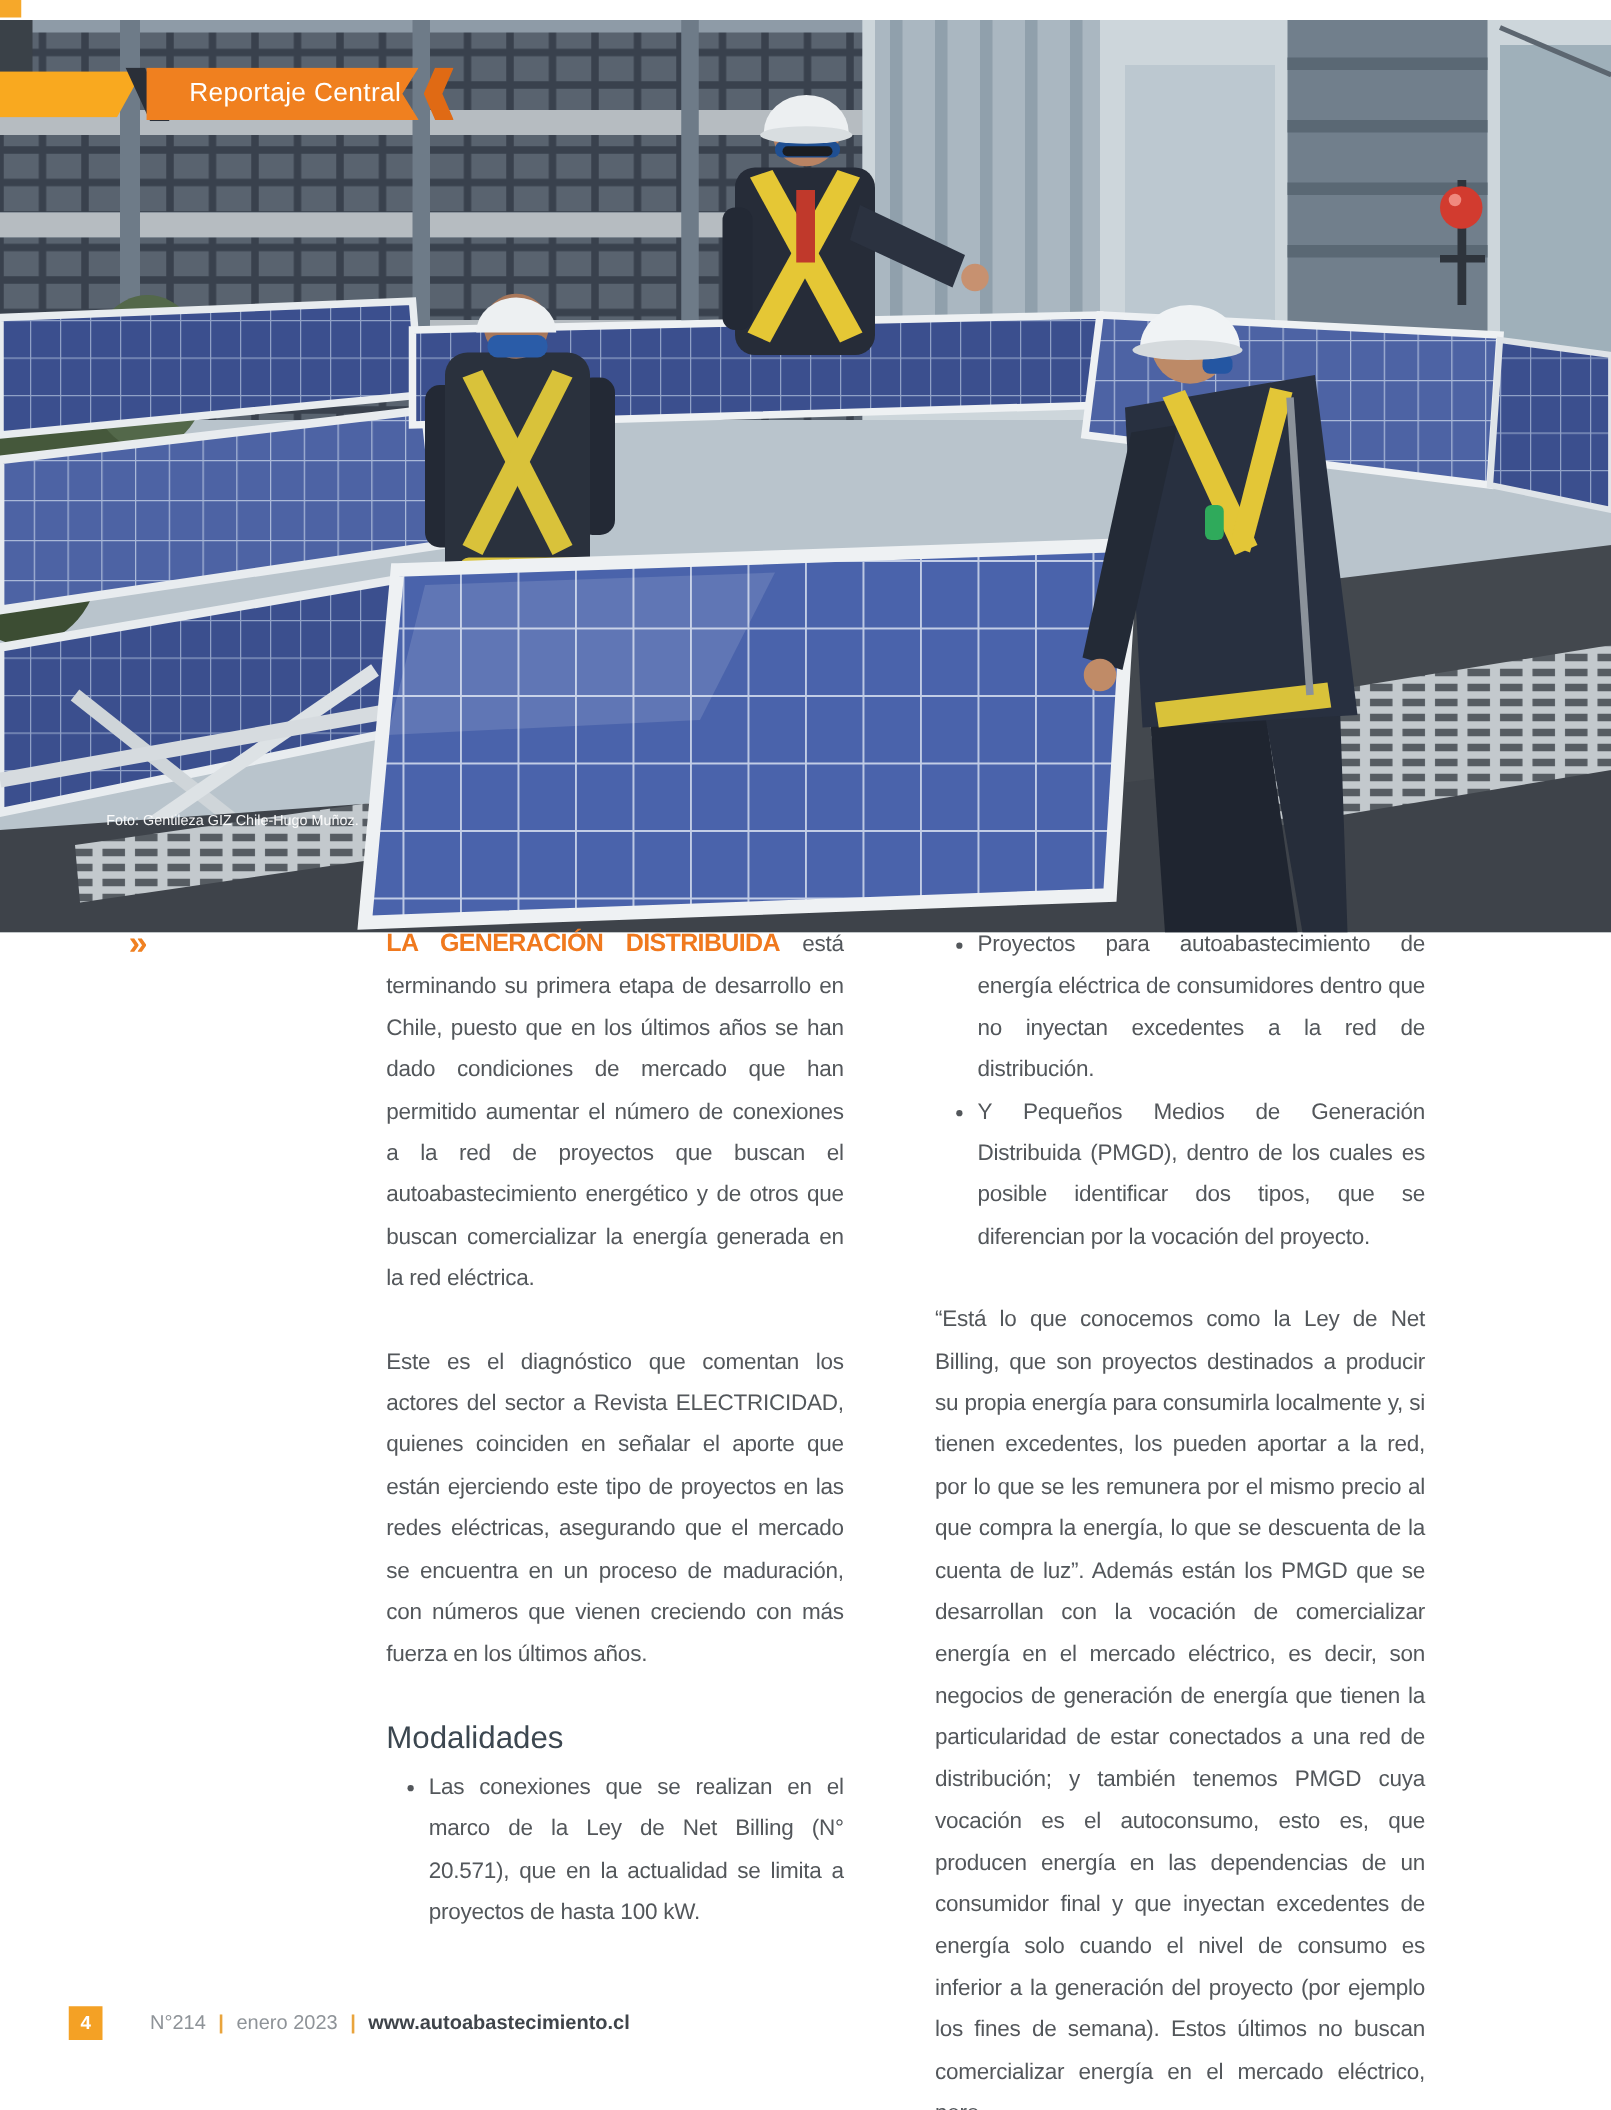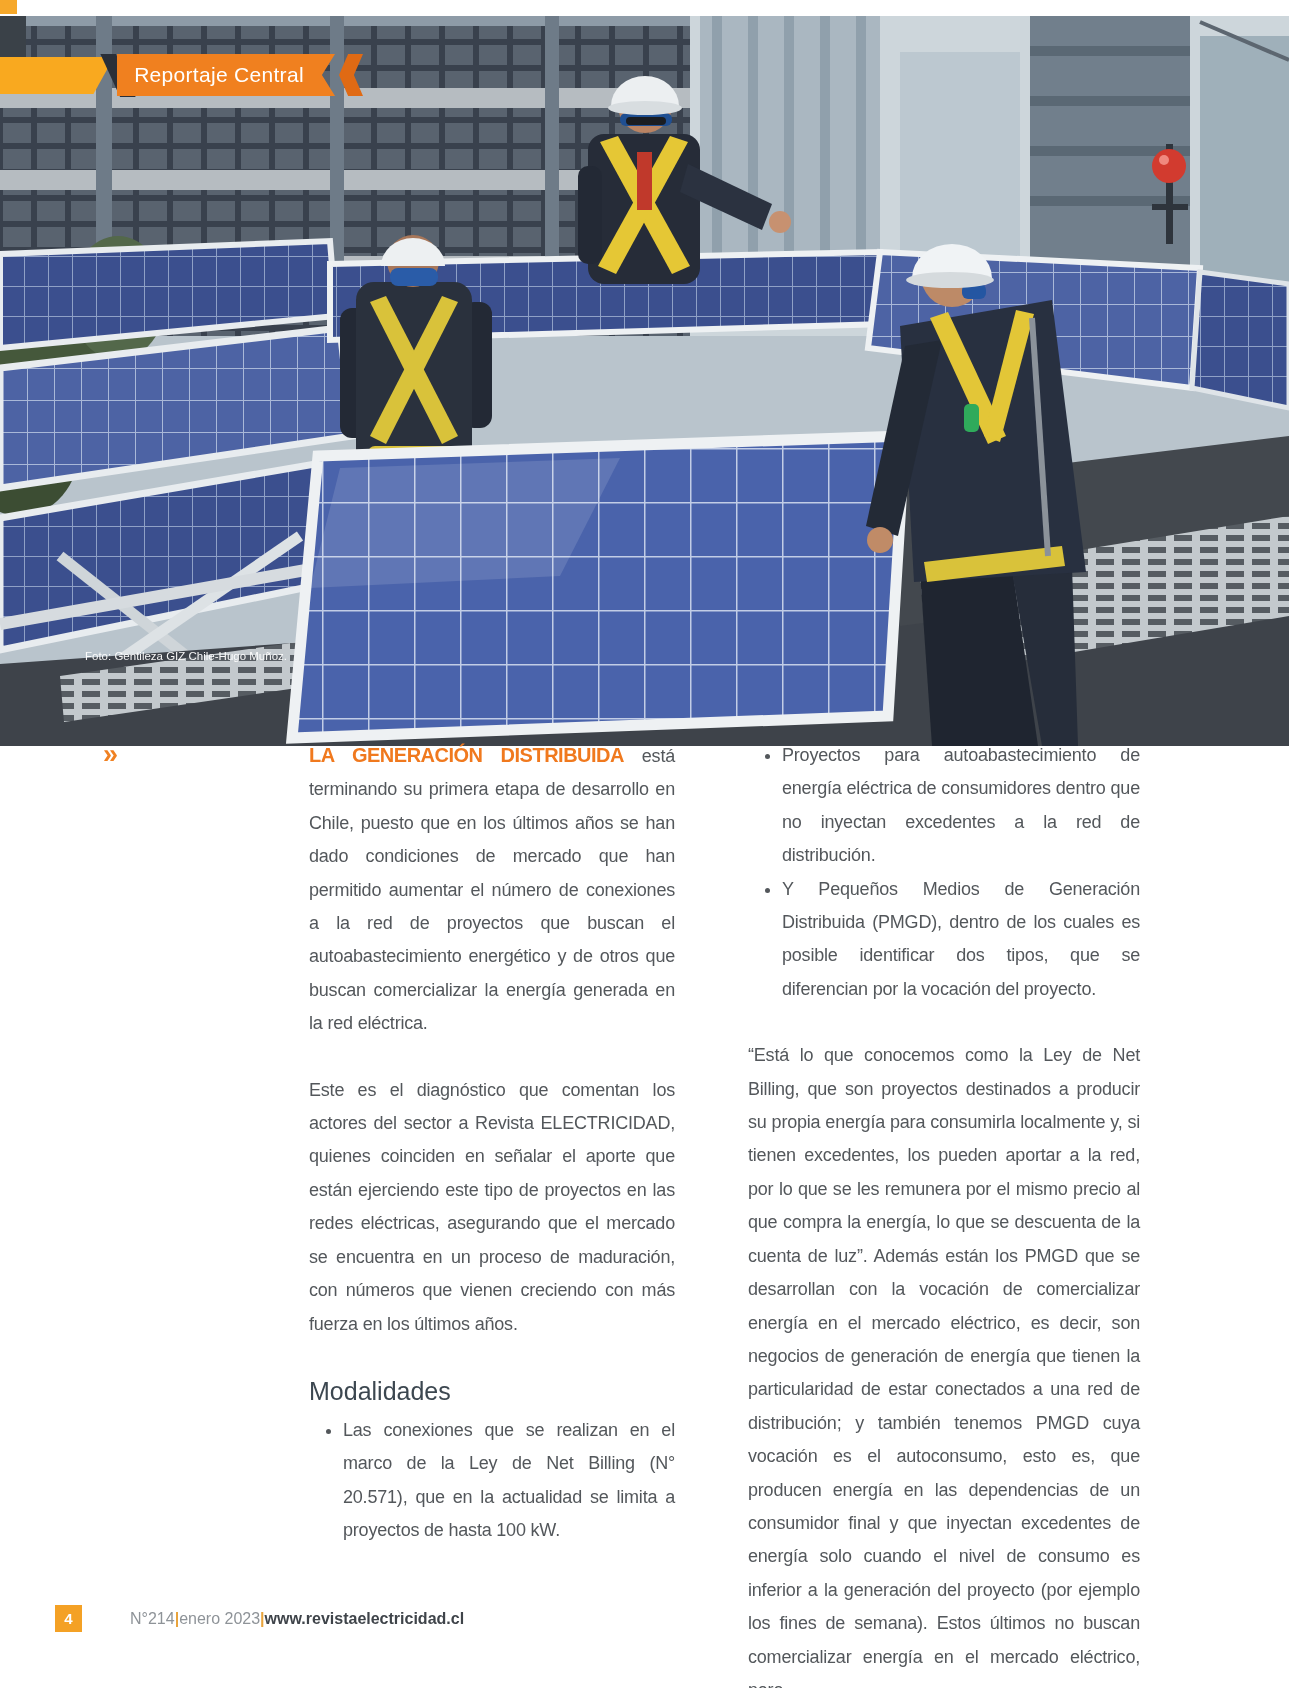--- a/index.html
+++ b/index.html
@@ -11,21 +11,21 @@
   .photo-wrap{position:absolute;left:0;top:16px;width:1289px;height:730px;}
   .photo-wrap svg{display:block;}
   
   .corner-chip{position:absolute;left:0;top:0;width:17px;height:14px;background:#F6A82A;}
   .ribbon-amber{position:absolute;left:0;top:57px;width:114px;height:37px;background:#F9A91F;
     clip-path:polygon(0 0,100% 0,82% 100%,0 100%);}
   .ribbon-slash{position:absolute;left:97px;top:54px;width:42px;height:43px;background:#2A2F38;
     clip-path:polygon(8% 0,45% 0,92% 100%,55% 100%);}
   .ribbon-main{position:absolute;left:117px;top:54px;width:218px;height:42px;background:#F0801F;
     clip-path:polygon(0 0,100% 0,94% 50%,100% 100%,0 100%);
-    display:flex;align-items:center;justify-content:center;}
+    display:flex;align-items:center;justify-content:flex-end;}
   .ribbon-main span{color:#ffffff;font-size:21px;letter-spacing:.3px;padding-right:14px;}
   .ribbon-tail{position:absolute;left:339px;top:54px;width:24px;height:42px;background:#E06A14;
     clip-path:polygon(38% 0,100% 0,62% 50%,100% 100%,38% 100%,0 50%);}
   
   .caption{position:absolute;left:103px;top:744px;width:200px;display:flex;}
   .caption .chev{color:#F08122;font-size:27px;font-weight:bold;line-height:20px;margin-right:9px;}
   .caption .cap-text{width:162px;font-style:italic;font-size:15px;line-height:19.5px;color:#8C9195;}
   
   .col{position:absolute;top:739px;}
   .col1{left:309px;width:366px;}
@@ -33,21 +33,21 @@
   .col p{margin:0 0 33px 0;font-size:18px;line-height:33.4px;color:#53575B;text-align:justify;letter-spacing:-0.2px;}
   .lead-in{color:#F0791E;font-weight:bold;font-size:20px;letter-spacing:-0.5px;}
   h2.sec{margin:9px 0 6px 0;font-size:25px;line-height:34px;color:#3C4750;font-weight:normal;}
   .col ul{margin:0 0 33px 0;padding-left:34px;list-style:disc;}
   .col li{font-size:18px;line-height:33.4px;color:#53575B;text-align:justify;letter-spacing:-0.2px;}
   .col2 ul{margin-bottom:33px;}
   
   .footer{position:absolute;left:55px;top:1605px;width:1100px;display:flex;align-items:center;}
   .page-num{width:27px;height:27px;background:#F4A125;color:#ffffff;font-size:15px;font-weight:bold;
     display:flex;align-items:center;justify-content:center;}
-  .footer-meta{margin-left:48px;font-size:16px;color:#8E9398;display:flex;align-items:center;}
+  .footer-meta{margin-left:38px;font-size:16px;color:#8E9398;display:flex;align-items:center;gap:10px;}
   .footer-meta .sep{color:#E9A43C;font-weight:bold;}
   .footer-meta .site{color:#3F444A;font-weight:bold;}
 </style>
 </head>
 <body>
 
 <div class="photo-wrap">
 <svg width="1289" height="730" viewBox="0 0 1289 730">
   <defs>
     <pattern id="cells" width="27" height="32" patternUnits="userSpaceOnUse">
@@ -226,15 +226,15 @@
   <p>“Está lo que conocemos como la Ley de Net Billing, que son proyectos destinados a producir su propia energía para consumirla localmente y, si tienen excedentes, los pueden aportar a la red, por lo que se les remunera por el mismo precio al que compra la energía, lo que se descuenta de la cuenta de luz”. Además están los PMGD que se desarrollan con la vocación de comercializar energía en el mercado eléctrico, es decir, son negocios de generación de energía que tienen la particularidad de estar conectados a una red de distribución; y también tenemos PMGD cuya vocación es el autoconsumo, esto es, que producen energía en las dependencias de un consumidor final y que inyectan excedentes de energía solo cuando el nivel de consumo es inferior a la generación del proyecto (por ejemplo los fines de semana). Estos últimos no buscan comercializar energía en el mercado eléctrico, pero</p>
 </div>
 
 <div class="footer">
   <div class="page-num">4</div>
   <div class="footer-meta">
     <span>N°214</span>
     <span class="sep">|</span>
     <span>enero 2023</span>
     <span class="sep">|</span>
-    <span class="site">www.revistaelectricidad.cl</span>
+    <span class="site">www.autoabastecimiento.cl</span>
   </div>
 </div>
 
 </body></html>

